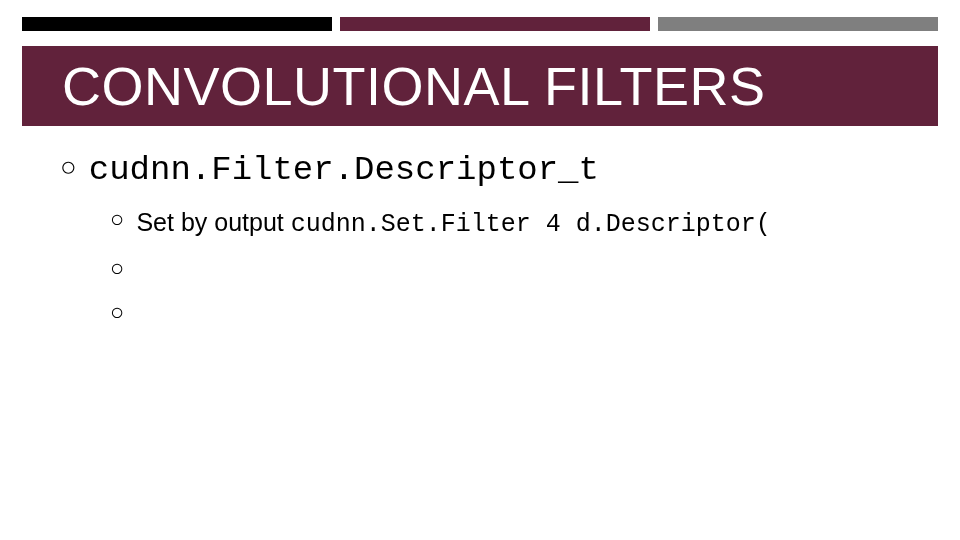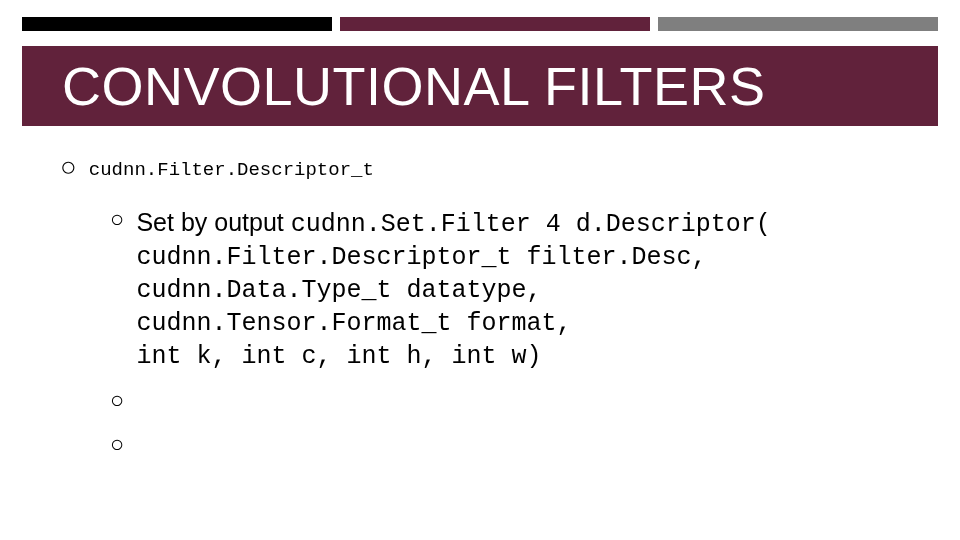--- a/index.html
+++ b/index.html
@@ -95,21 +95,21 @@
   .codeblock {
     font-family: 'Courier New', Courier, monospace;
     font-size: 25px;
     line-height: 33px;
     color: #000000;
     white-space: pre;
     margin-top: 0;
   }
   .first-mono {
     font-family: 'Courier New', Courier, monospace;
-    font-size: 19px;
+    font-size: 34px;
     line-height: 36px;
     color: #000000;
   }
 </style>
 </head>
 <body>
 
 <div class="slide">
 
   <div class="top-bar">
@@ -128,24 +128,20 @@
 
     <div class="bullet-row">
       <span class="bullet-icon">○</span>
       <span class="first-mono">cudnn.Filter.Descriptor_t</span>
     </div>
 
     <div class="bullet-row sub">
       <span class="bullet-icon">○</span>
       <div class="bullet-body">
         <span>Set by output </span><span class="mono">cudnn.Set.Filter 4 d.Descriptor(</span>
-        <div class="codeblock">cudnn.Filter.Descriptor_t filter.Desc,
-cudnn.Data.Type_t datatype,
-cudnn.Tensor.Format_t format,
-int k, int c, int h, int w)</div>
       </div>
     </div>
 
     <div class="bullet-row sub">
       <span class="bullet-icon">○</span>
     </div>
 
     <div class="bullet-row sub">
       <span class="bullet-icon">○</span>
     </div>

